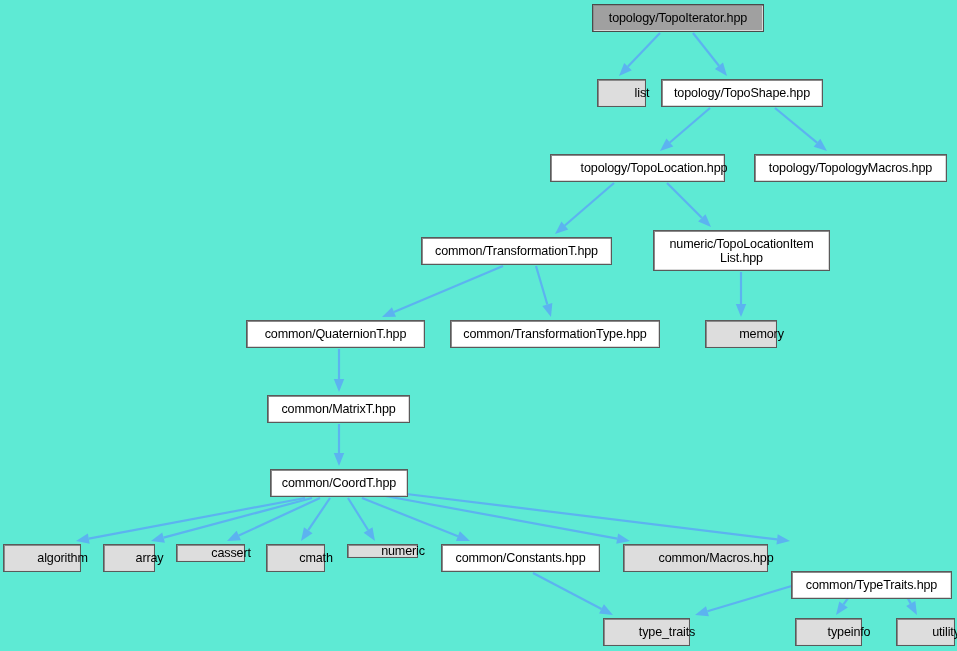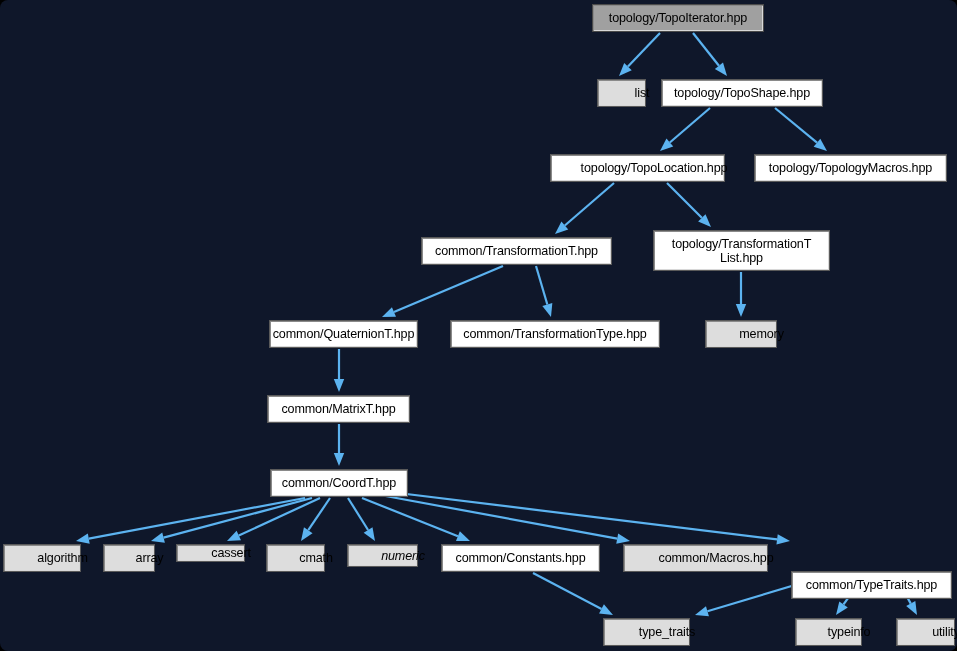--- a/index.html
+++ b/index.html
@@ -5,24 +5,23 @@
 <style>
   html, body {
     margin: 0;
     padding: 0;
     background: #000000;
   }
   #graph {
     position: relative;
     width: 957px;
     height: 651px;
-    background: #0f172a;
+    background: #5eead4;
     overflow: hidden;
     font-family: "Liberation Sans", sans-serif;
-    border-radius: 8px;
   }
   #edge-layer {
     position: absolute;
     left: 0;
     top: 0;
     width: 957px;
     height: 651px;
     pointer-events: none;
   }
   .node {
@@ -154,32 +153,32 @@
         <polygon points="917,615 906.1950093099715,606.0953845569616 915.3168104955232,601.1001124791594" fill="#5cb3f0"></polygon>
       </g>
     </svg>
   <div id="node-layer">
       <div class="node fill-dark" style="left: 592px; top: 4px; width: 172px; height: 28px;">topology/TopoIterator.hpp</div>
       <div class="node fill-gray" style="left: 597px; top: 79px; width: 39px; height: 28px;">list</div>
       <div class="node fill-white" style="left: 661px; top: 79px; width: 162px; height: 28px;">topology/TopoShape.hpp</div>
       <div class="node fill-white" style="left: 550px; top: 154px; width: 175px; height: 28px; padding-left: 36px;">topology/TopoLocation.hpp</div>
       <div class="node fill-white" style="left: 754px; top: 154px; width: 193px; height: 28px;">topology/TopologyMacros.hpp</div>
       <div class="node fill-white" style="left: 421px; top: 237px; width: 191px; height: 28px;">common/TransformationT.hpp</div>
-      <div class="node fill-white" style="left: 653px; top: 230px; width: 177px; height: 41px;">topology/TransformationT
+      <div class="node fill-white" style="left: 653px; top: 230px; width: 177px; height: 41px;">numeric/TopoLocationItem
 List.hpp</div>
-      <div class="node fill-white" style="left: 269px; top: 320px; width: 149px; height: 28px;">common/QuaternionT.hpp</div>
+      <div class="node fill-white" style="left: 246px; top: 320px; width: 179px; height: 28px;">common/QuaternionT.hpp</div>
       <div class="node fill-white" style="left: 450px; top: 320px; width: 210px; height: 28px;">common/TransformationType.hpp</div>
       <div class="node fill-gray" style="left: 705px; top: 320px; width: 72px; height: 28px;">memory</div>
       <div class="node fill-white" style="left: 267px; top: 395px; width: 143px; height: 28px;">common/MatrixT.hpp</div>
       <div class="node fill-white" style="left: 270px; top: 469px; width: 138px; height: 28px;">common/CoordT.hpp</div>
       <div class="node fill-gray" style="left: 3px; top: 544px; width: 78px; height: 28px;">algorithm</div>
       <div class="node fill-gray" style="left: 103px; top: 544px; width: 52px; height: 28px;">array</div>
       <div class="node fill-gray" style="left: 176px; top: 544px; width: 69px; height: 18px;">cassert</div>
       <div class="node fill-gray" style="left: 266px; top: 544px; width: 59px; height: 28px;">cmath</div>
-      <div class="node fill-gray" style="left: 347px; top: 544px; width: 71px; height: 23px; font-style: italic;">numeric</div>
+      <div class="node fill-gray" style="left: 347px; top: 544px; width: 71px; height: 14px;">numeric</div>
       <div class="node fill-white" style="left: 441px; top: 544px; width: 159px; height: 28px;">common/Constants.hpp</div>
       <div class="node fill-gray" style="left: 623px; top: 544px; width: 145px; height: 28px;">common/Macros.hpp</div>
       <div class="node fill-white" style="left: 791px; top: 544px; width: 161px; height: 28px; margin-top: 27px;">common/TypeTraits.hpp</div>
       <div class="node fill-gray" style="left: 603px; top: 618px; width: 87px; height: 28px;">type_traits</div>
       <div class="node fill-gray" style="left: 795px; top: 618px; width: 67px; height: 28px;">typeinfo</div>
       <div class="node fill-gray" style="left: 884px; top: 618px; width: 59px; height: 28px; margin-left: 12px;">utility</div>
     </div>
 </div>
 
 </body></html>

